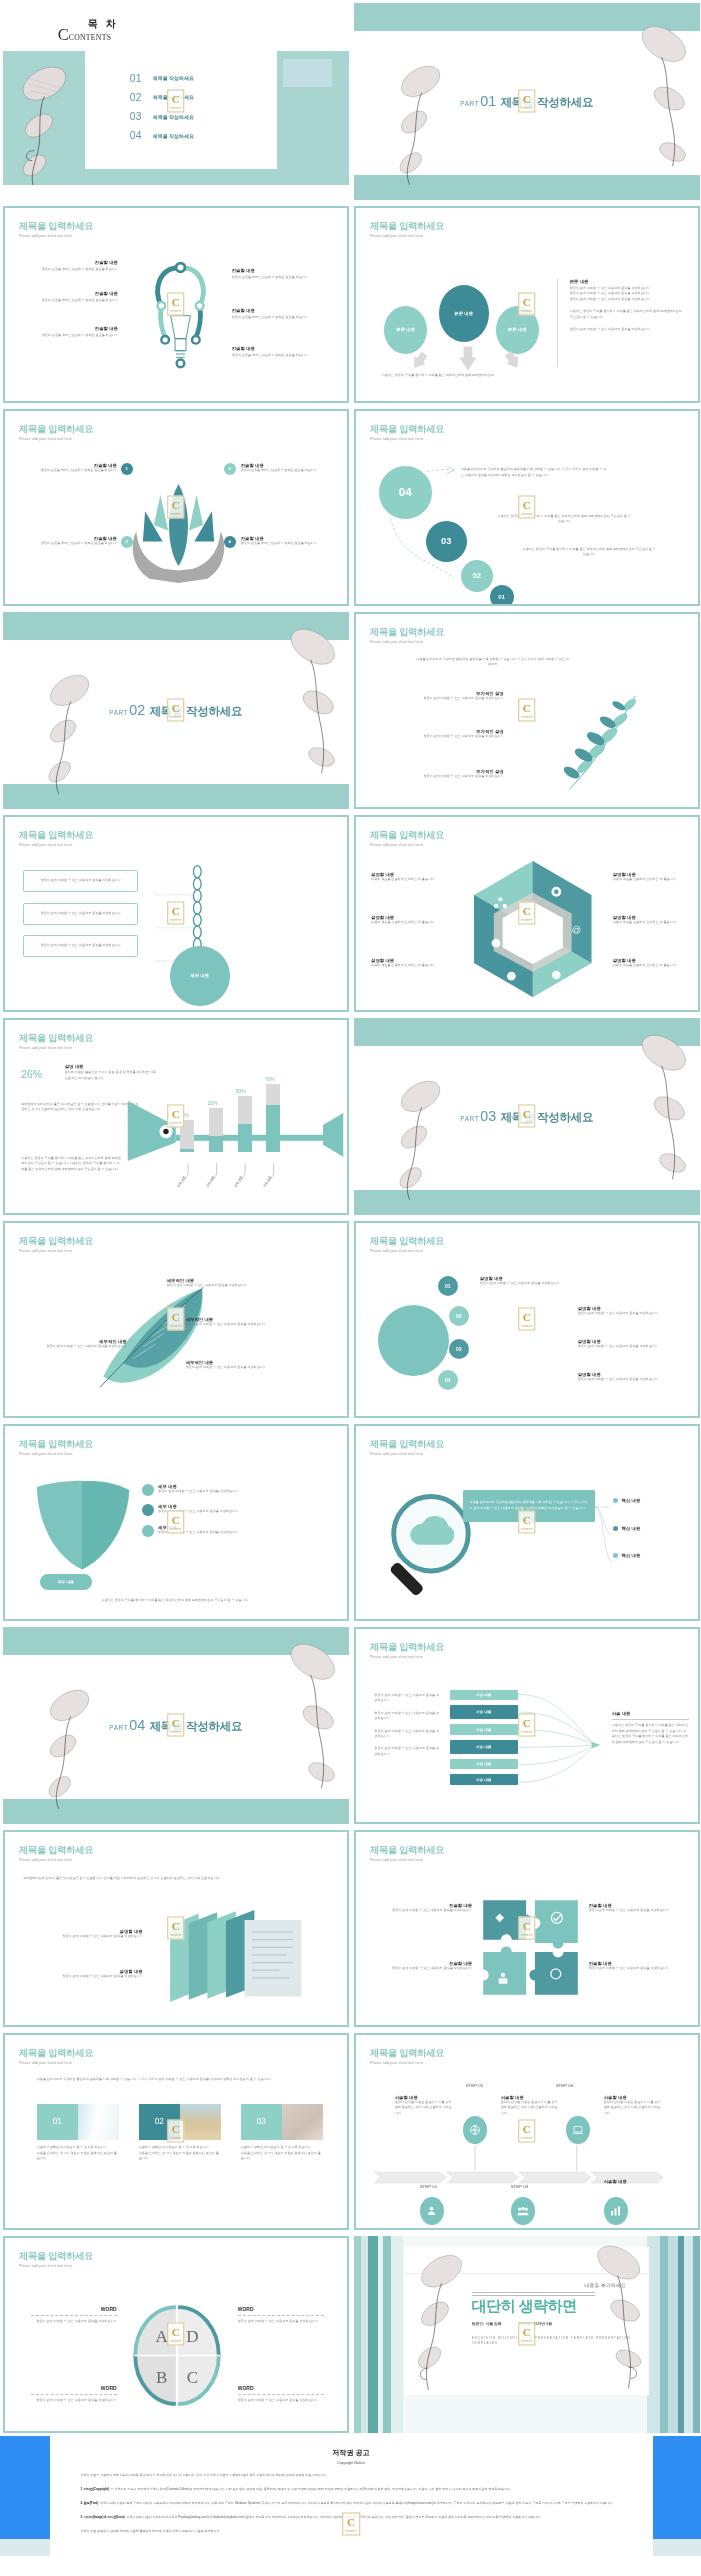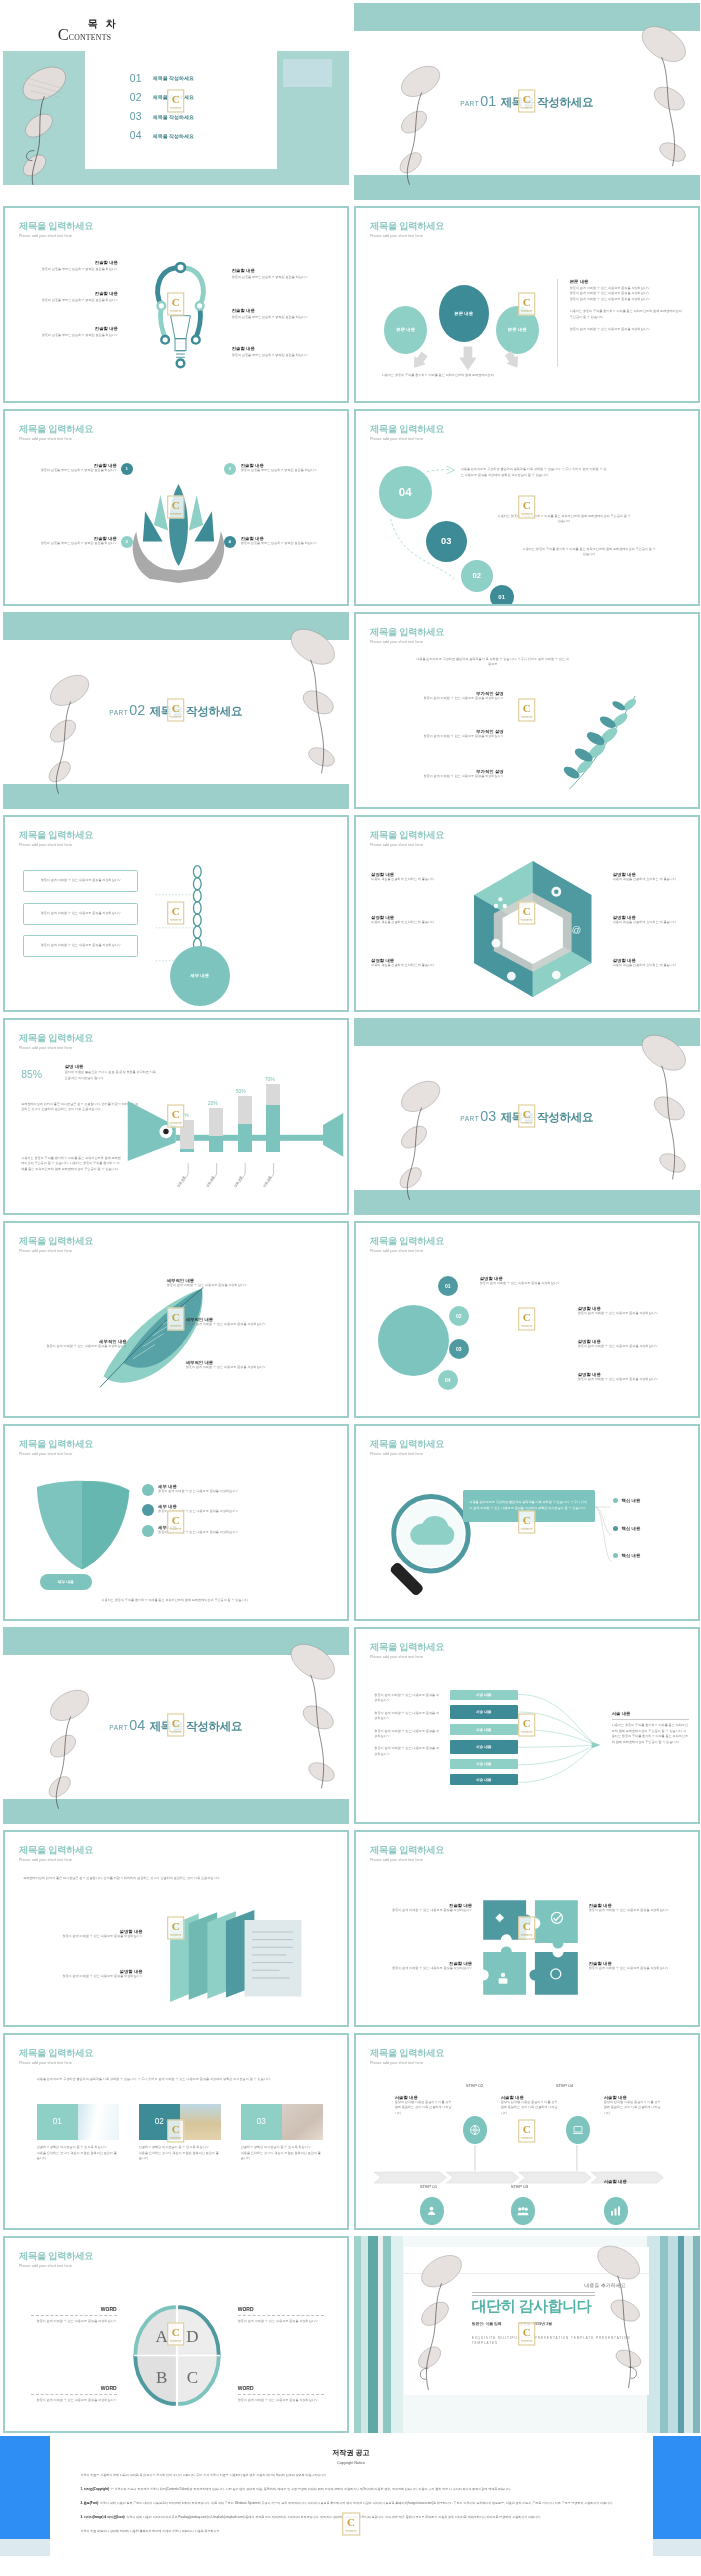--- a/index.html
+++ b/index.html
@@ -597,21 +597,21 @@
       </div>
     </div>
   </div>
 
   <div class="cell">
     <div class="slide">
       <div class="s-head">
         <div class="s-title">제목을 입력하세요</div>
         <div class="s-sub">Please add your short text here</div>
       </div>
-      <div style="position:absolute;left:16.5px;top:49px;font-size:10.4px;color:#7cbdb7;font-weight:400;">85%</div>
+      <div style="position:absolute;left:16.5px;top:49px;font-size:10.4px;color:#7cbdb7;font-weight:400;">26%</div>
       <div style="position:absolute;left:60px;top:44px;width:93px;">
         <div class="bt">설명 내용</div>
         <div class="bp" style="margin-top:1.6px;">문자에 포함된 불필요한 조사나 쉼표 등 문장 부호를 생략하면 더욱 효율적인 의사전달이 됩니다</div>
       </div>
       <div class="bp" style="position:absolute;left:16.5px;top:82px;width:118px;">프레젠테이션에 있어서 좋은 의사전달은 쉽고 간결합니다. 언어를 어렵고 화려하게 표현하는 것보다 간결하게 표현하는 것이 더욱 효율적입니다.</div>
       <div class="bp" style="position:absolute;left:16.5px;top:136px;width:101px;">사용자는 청중의 주의를 환기하고 이해를 돕는 파워포인트와 함께 프레젠테이션의 주인공이 될 수 있습니다. 사용자는 청중의 주의를 환기하고 이해를 돕는 파워포인트와 함께 프레젠테이션의 주인공이 될 수 있습니다.</div>
 
       <svg style="position:absolute;left:122px;top:81px;" width="217" height="60" viewBox="0 0 395 110">
         <path d="M0 0 L88 46 L88 76 L0 110 Z" fill="#7cc4bd"></path>
         <rect x="88" y="62" width="270" height="11" fill="#7cc4bd"></rect>
@@ -1214,21 +1214,21 @@
           <div style="flex:0 0 10px;background:#bfdde0;"></div>
           <div style="flex:0 0 6.6px;background:#5ba0a8;"></div>
           <div style="flex:0 0 8.8px;background:#d5e9ea;"></div>
           <div style="flex:0 0 6.6px;background:#7fb6bc;"></div>
         </div>
         <div class="ty-card"></div>
         <div class="ty-rule"></div>
         <div class="ty-add">내용을 추가하세요</div>
         <div class="ty-underline"></div>
         <div class="ty-underline2"></div>
-        <div class="ty-big">대단히 감사합니다</div>
+        <div class="ty-big">대단히 생략하면</div>
         <div class="ty-meta">
           <span>발표인: 이름 입력</span><span>발표일: 2019년 2월</span>
         </div>
         <div class="ty-en">EXQUISITE MULTIPURPOSE PRESENTATION TEMPLATE PRESENTATION TEMPLATES</div>
 
         <div class="leaf" style="left:57px;top:13px;">
           <svg width="60" height="159" viewBox="0 0 110 290">
             <g fill="#e6e1de" stroke="#707070" stroke-width=".55">
               <ellipse cx="56" cy="40" rx="40" ry="24" transform="rotate(-30 56 40)"></ellipse>
               <ellipse cx="44" cy="118" rx="28" ry="17" transform="rotate(-36 44 118)"></ellipse>

